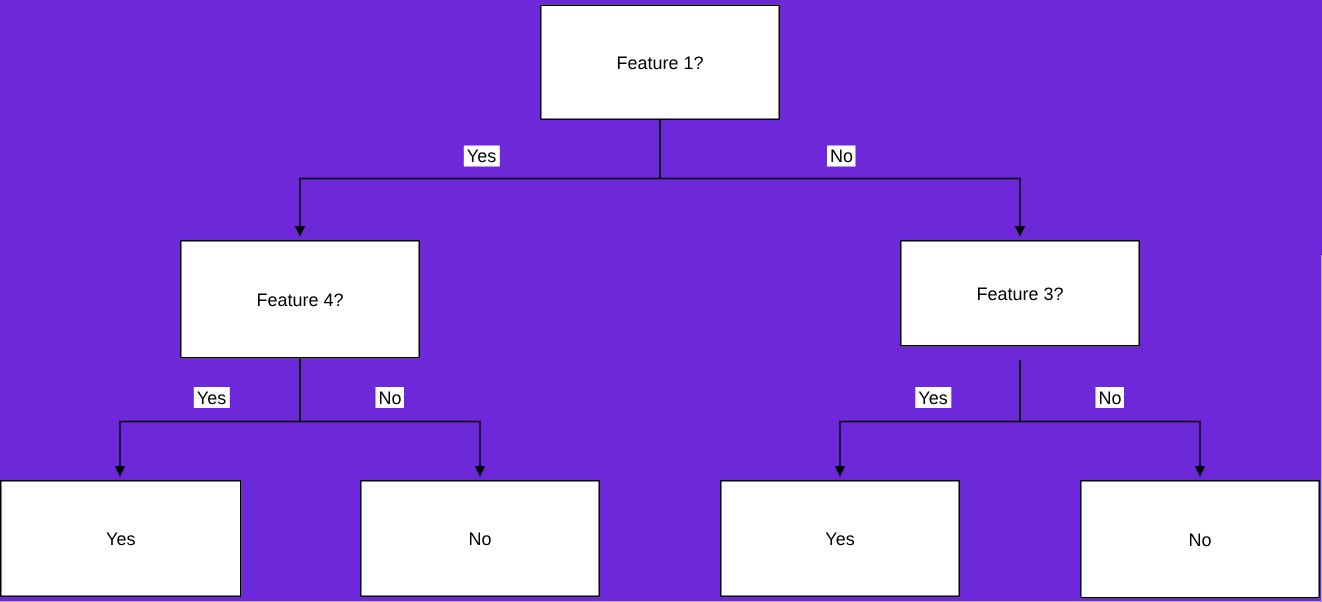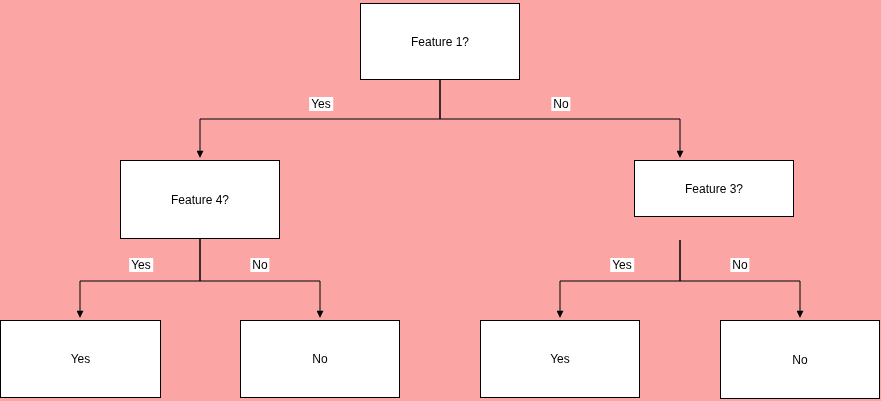--- a/index.html
+++ b/index.html
@@ -4,21 +4,21 @@
 <style>
   html, body {
     margin: 0;
     padding: 0;
     background: #ffffff;
   }
   .canvas {
     position: relative;
     width: 881px;
     height: 401px;
-    background: #fca5a5;
+    background: #6d28d9;
     font-family: "Liberation Sans", sans-serif;
     overflow: hidden;
   }
   .edges-svg {
     position: absolute;
     left: 0;
     top: 0;
     width: 881px;
     height: 401px;
   }
@@ -46,21 +46,21 @@
     transform: translate(-50%, -50%);
     background: #ffffff;
     padding: 0 2px;
     font-size: 12px;
     color: #000000;
     white-space: nowrap;
   }
   
   .n-feature1   { left: 360px; top: 3px;   width: 160px; height: 77px; }
   .n-feature2   { left: 120px; top: 160px; width: 160px; height: 79px; }
-  .n-feature3   { left: 600px; top: 160px; width: 160px; height: 57px; margin-left: 34px; }
+  .n-feature3   { left: 600px; top: 160px; width: 160px; height: 71px; }
   .n-leaf-ly    { left: 0px;   top: 320px; width: 161px; height: 78px; }
   .n-leaf-ln    { left: 240px; top: 320px; width: 160px; height: 78px; }
   .n-leaf-ry    { left: 480px; top: 320px; width: 160px; height: 78px; }
   .n-leaf-rn    { left: 720px; top: 320px; width: 160px; height: 79px; }
   
   .el-root-yes  { left: 321px; top: 104px; }
   .el-root-no   { left: 561px; top: 104px; }
   .el-f2-yes    { left: 141px; top: 265px; }
   .el-f2-no     { left: 260px; top: 265px; }
   .el-f3-yes    { left: 622px; top: 265px; }

